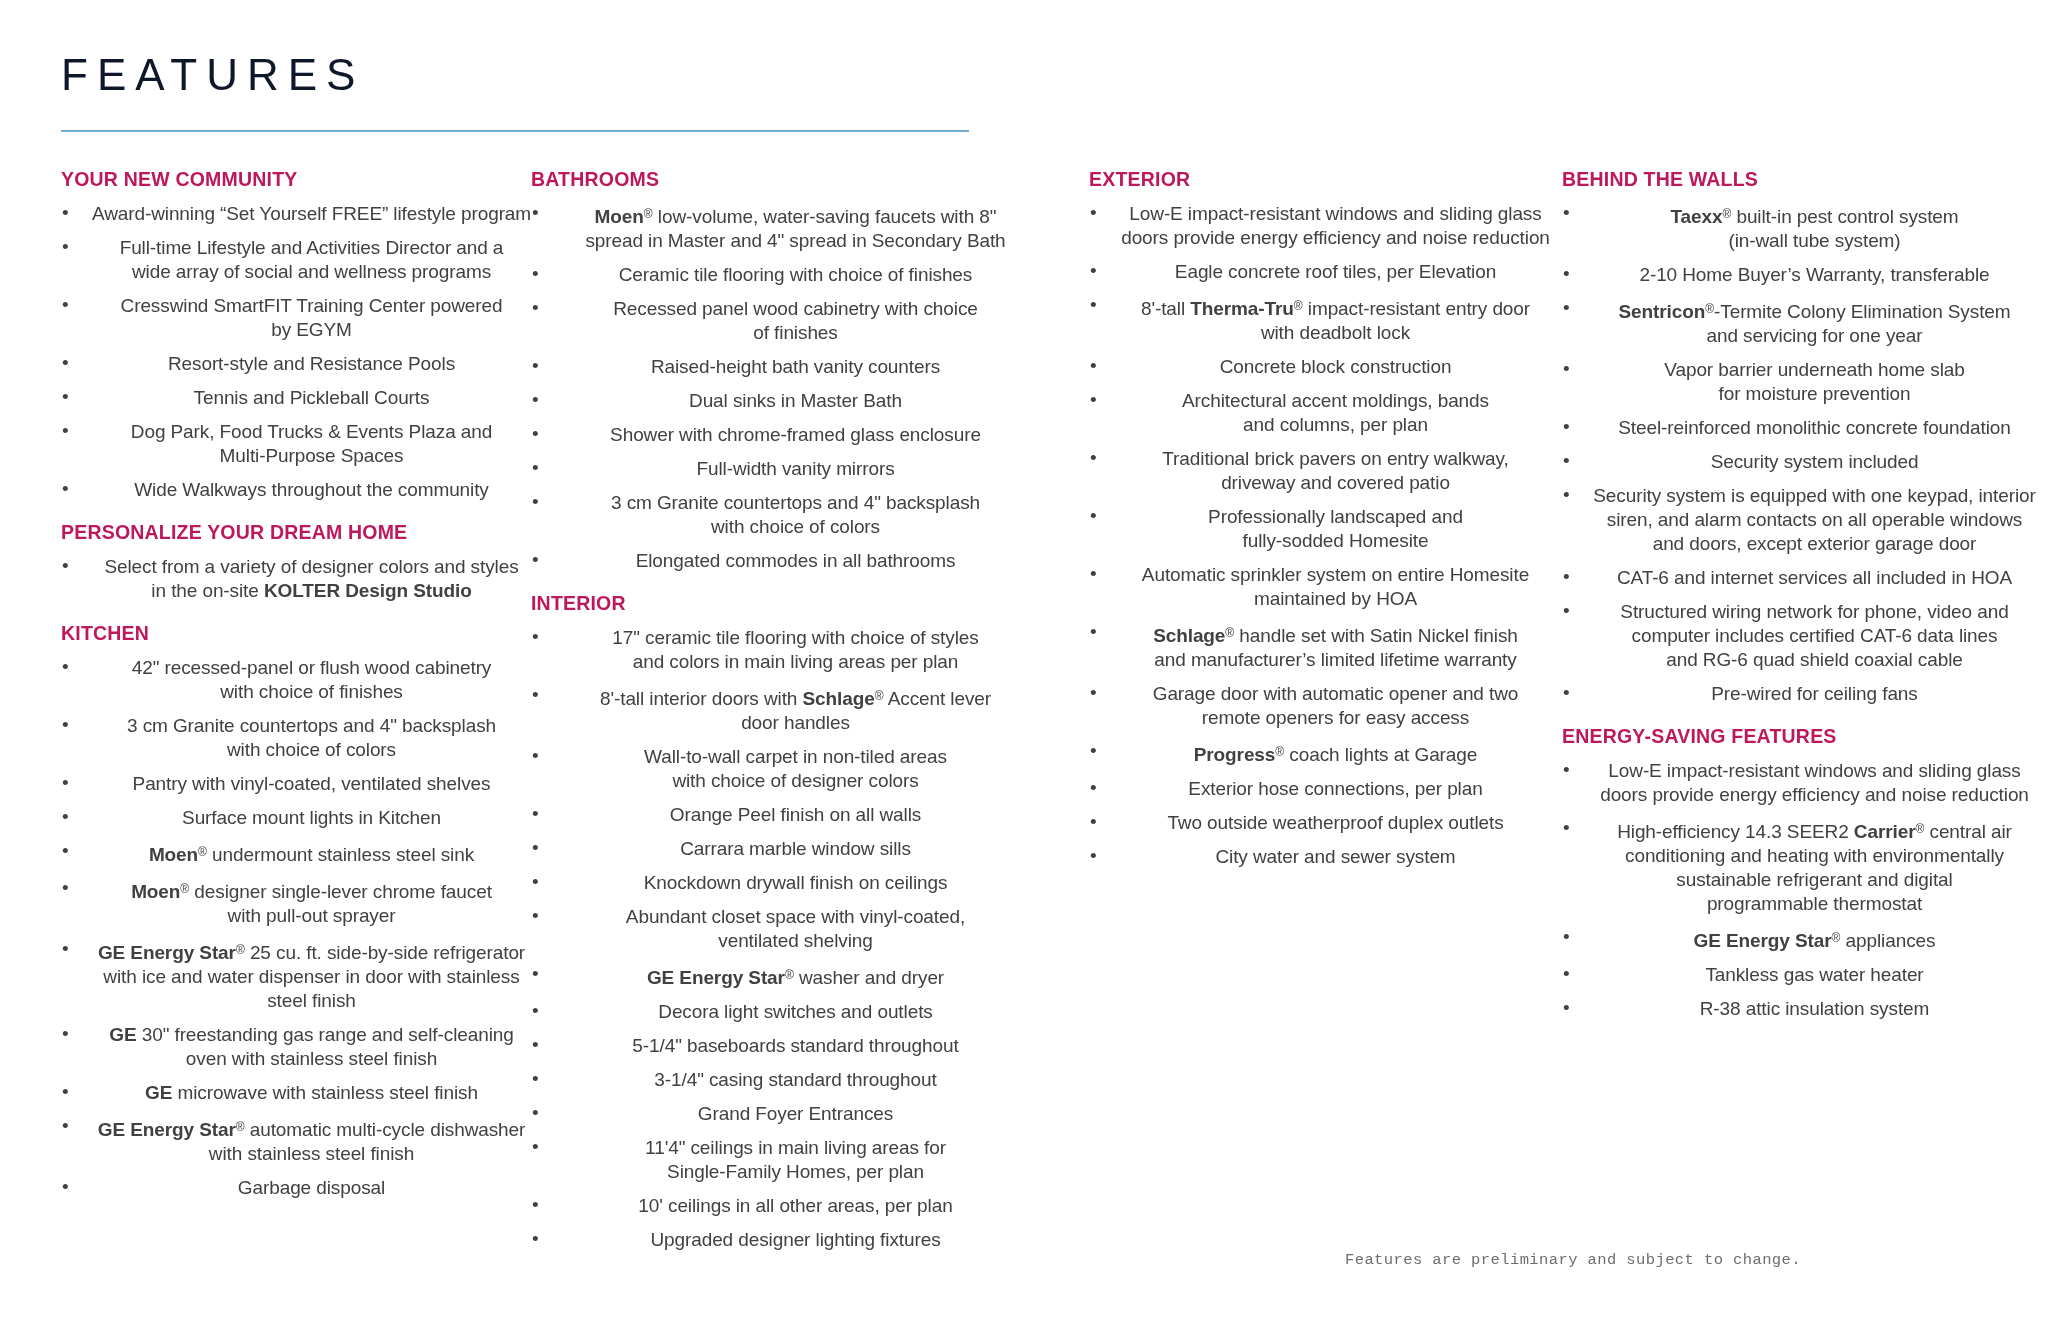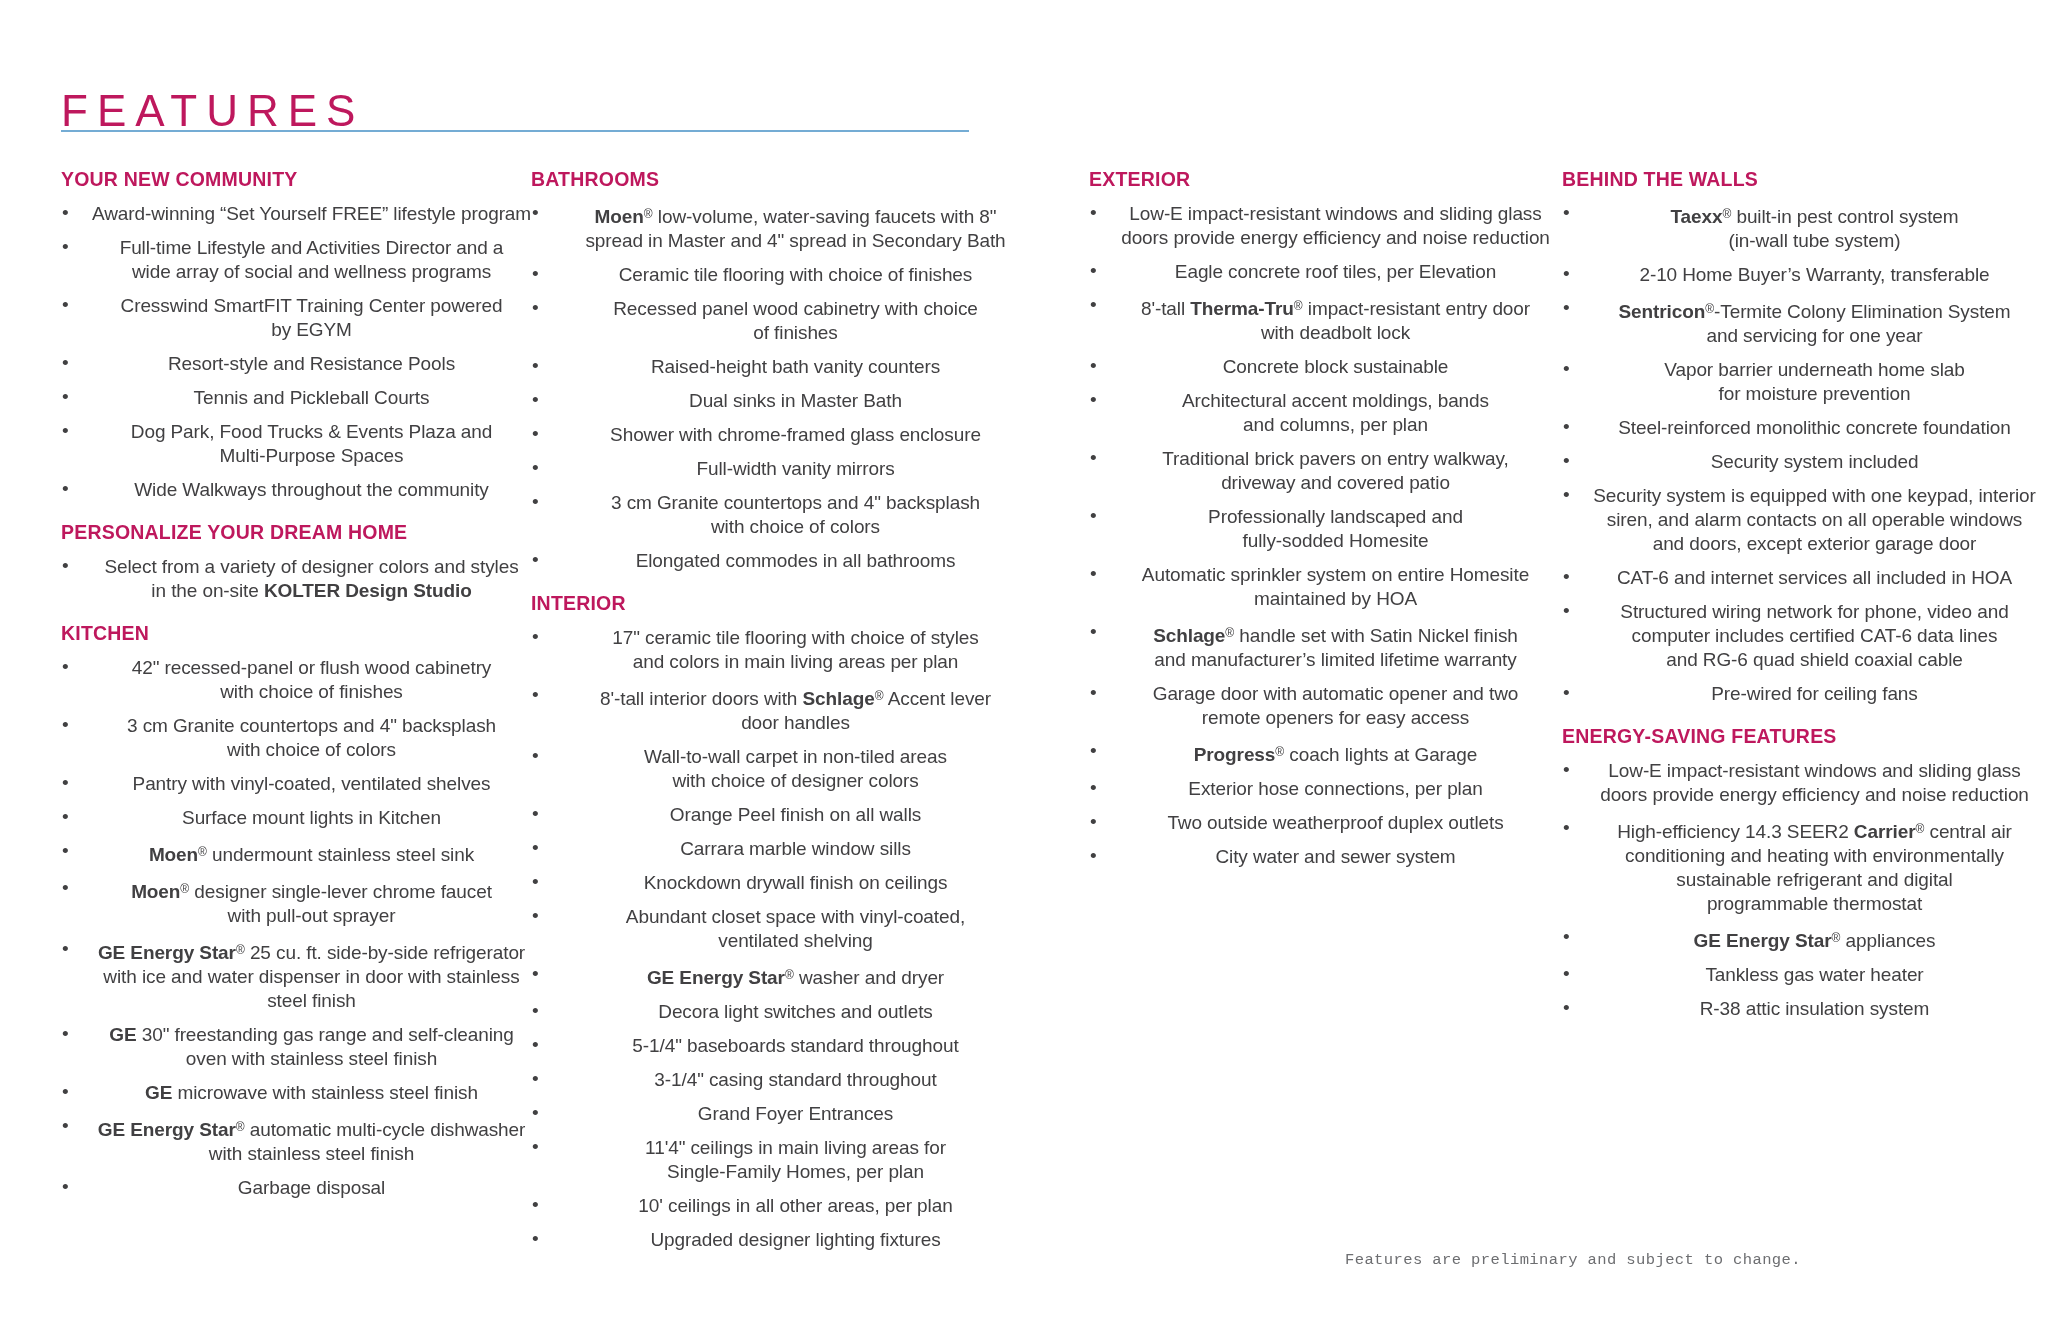--- a/index.html
+++ b/index.html
@@ -8,22 +8,21 @@
     width:2048px; height:1325px;
     position:relative; overflow:hidden;
     font-family:"Liberation Sans", sans-serif;
     color:#414042;
     -webkit-font-smoothing:antialiased;
   }
   .page-title {
     position:absolute; left:61px; top:50px;
     font-size:44px; font-weight:400;
     letter-spacing:9px;
-    color:#be185d;
-    margin-top:36px;
+    color:#0f172a;
   }
   .title-divider {
     position:absolute; left:61px; top:130px;
     width:908px; height:2px;
     background:#74ACD4;
   }
   #columns { position:absolute; left:0; top:168px; width:2048px; }
   .column { position:absolute; top:0; }
   .column:nth-child(1) { left:61px;   width:482px; }
   .column:nth-child(2) { left:531px;  width:510px; }
@@ -133,21 +132,21 @@
         </ul>
       </section>
     </div>
     <div class="column">
       <section class="section">
         <h2 class="section-heading">EXTERIOR</h2>
         <ul class="feature-list">
           <li class="feature-item"><span class="">Low-E impact-resistant windows and sliding glass</span><br><span class="">doors provide energy efficiency and noise reduction</span></li>
           <li class="feature-item"><span class="">Eagle concrete roof tiles, per Elevation</span></li>
           <li class="feature-item"><span class="">8'-tall </span><span class="b">Therma-Tru</span><span class="reg">®</span><span class=""> impact-resistant entry door</span><br><span class="">with deadbolt lock</span></li>
-          <li class="feature-item"><span class="">Concrete block sustainable</span></li>
+          <li class="feature-item"><span class="">Concrete block construction</span></li>
           <li class="feature-item"><span class="">Architectural accent moldings, bands</span><br><span class="">and columns, per plan</span></li>
           <li class="feature-item"><span class="">Traditional brick pavers on entry walkway,</span><br><span class="">driveway and covered patio</span></li>
           <li class="feature-item"><span class="">Professionally landscaped and</span><br><span class="">fully-sodded Homesite</span></li>
           <li class="feature-item"><span class="">Automatic sprinkler system on entire Homesite</span><br><span class="">maintained by HOA</span></li>
           <li class="feature-item"><span class="b">Schlage</span><span class="reg">®</span><span class=""> handle set with Satin Nickel finish</span><br><span class="">and manufacturer’s limited lifetime warranty</span></li>
           <li class="feature-item"><span class="">Garage door with automatic opener and two</span><br><span class="">remote openers for easy access</span></li>
           <li class="feature-item"><span class="b">Progress</span><span class="reg">®</span><span class=""> coach lights at Garage</span></li>
           <li class="feature-item"><span class="">Exterior hose connections, per plan</span></li>
           <li class="feature-item"><span class="">Two outside weatherproof duplex outlets</span></li>
           <li class="feature-item"><span class="">City water and sewer system</span></li>

